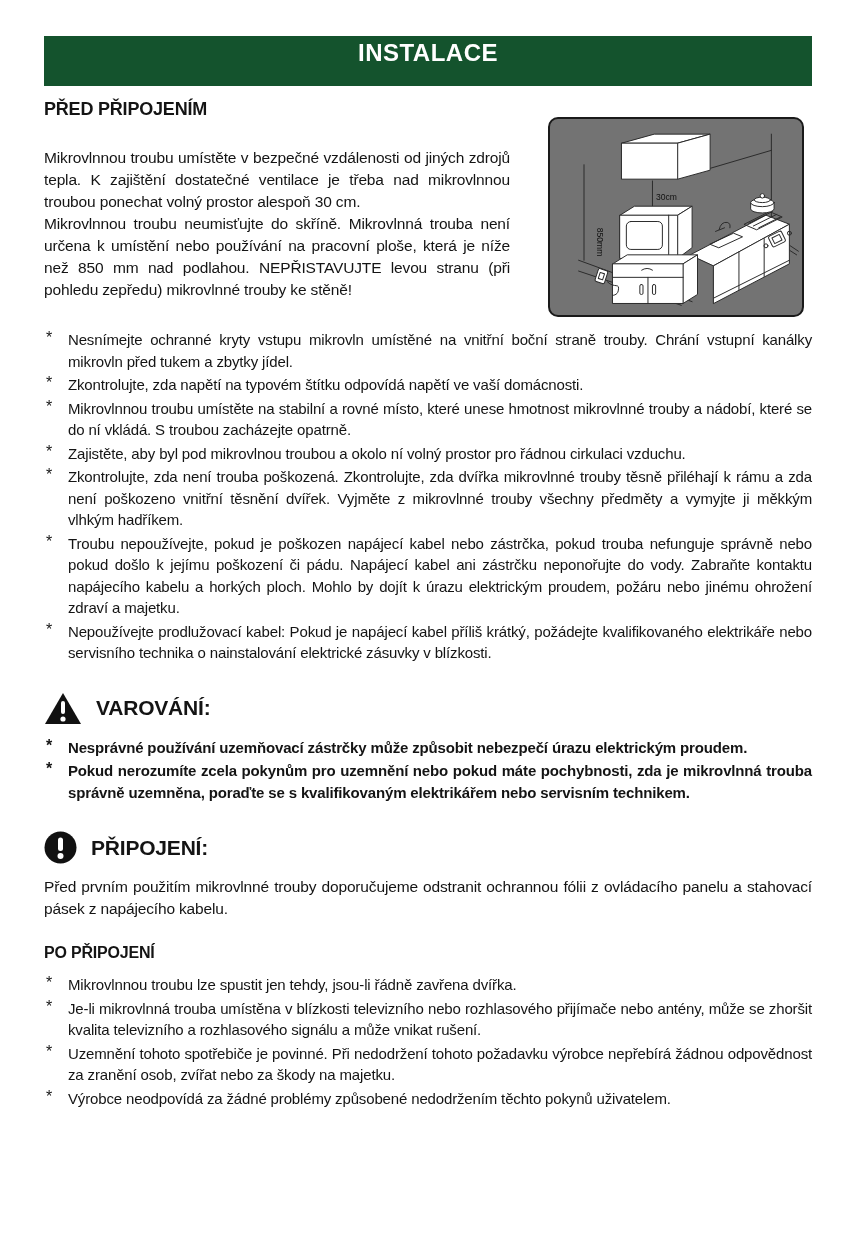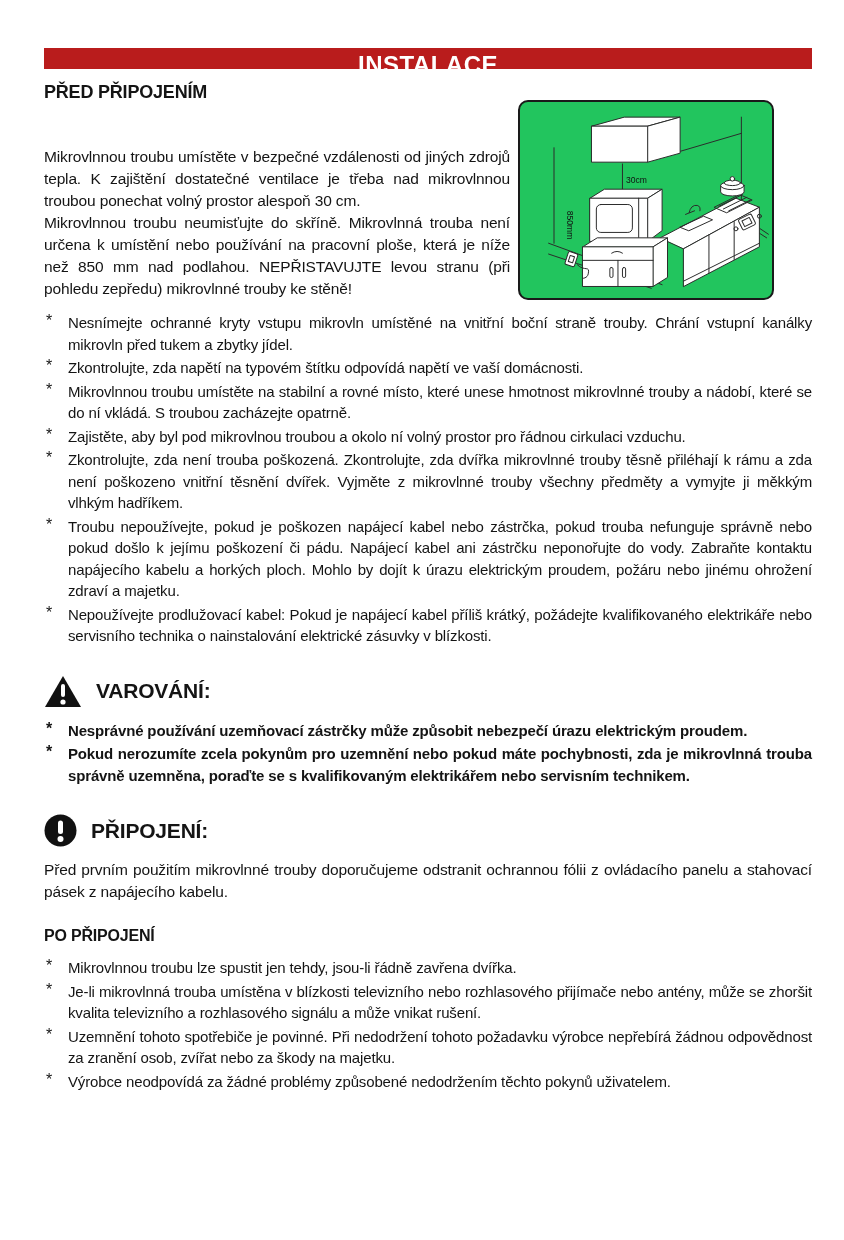--- a/index.html
+++ b/index.html
@@ -4,31 +4,31 @@
 <style>
   html,body{margin:0;padding:0;}
   body{
     width:844px;height:1240px;background:#ffffff;color:#141414;
     font-family:"Liberation Sans","DejaVu Sans",sans-serif;
     -webkit-font-smoothing:antialiased;
   }
   .page{position:relative;width:844px;height:1240px;overflow:hidden;padding:0 32px 0 44px;box-sizing:border-box;}
 
   .bar{
-    margin-top:48px;height:21px;line-height:34px;background:#b91c1c;
+    margin-top:36px;height:50px;line-height:34px;background:#14532d;
     text-align:center;color:#ffffff;font-size:24px;font-weight:bold;letter-spacing:.5px;
   }
   h1.section{font-size:18px;font-weight:bold;margin:13px 0 11px 0;letter-spacing:-.2px;}
 
-  .intro-row{display:flex;gap:8px;align-items:flex-end;}
+  .intro-row{display:flex;gap:38px;align-items:center;}
   .intro-text{width:466px;font-size:15.5px;line-height:22px;text-align:justify;letter-spacing:-.15px;}
   .intro-text p{margin:0;}
   .figure{
     width:256px;height:200px;border:2px solid #1a1a1a;border-radius:10px;
-    margin-top:-14px;flex:0 0 auto;box-sizing:border-box;overflow:hidden;background:#22c55e;padding-left:25px;
+    margin-top:-14px;flex:0 0 auto;box-sizing:border-box;overflow:hidden;background:#737373;padding-left:25px;
   }
   .figure svg{display:block;width:100%;height:100%;}
 
   ul.bullets{list-style:none;margin:12px 0 0 0;padding:0;}
   ul.bullets li{display:flex;margin:0 0 2px 0;}
   ul.bullets .marker{flex:0 0 22px;font-size:16px;padding-left:2px;}
   ul.bullets .btext{flex:1;font-size:15px;line-height:21.5px;text-align:justify;letter-spacing:-.15px;}
   ul.bullets.bold .btext,ul.bullets.bold .marker{font-weight:bold;}
 
   .callout-head{display:flex;align-items:center;gap:14px;margin-top:28px;}

